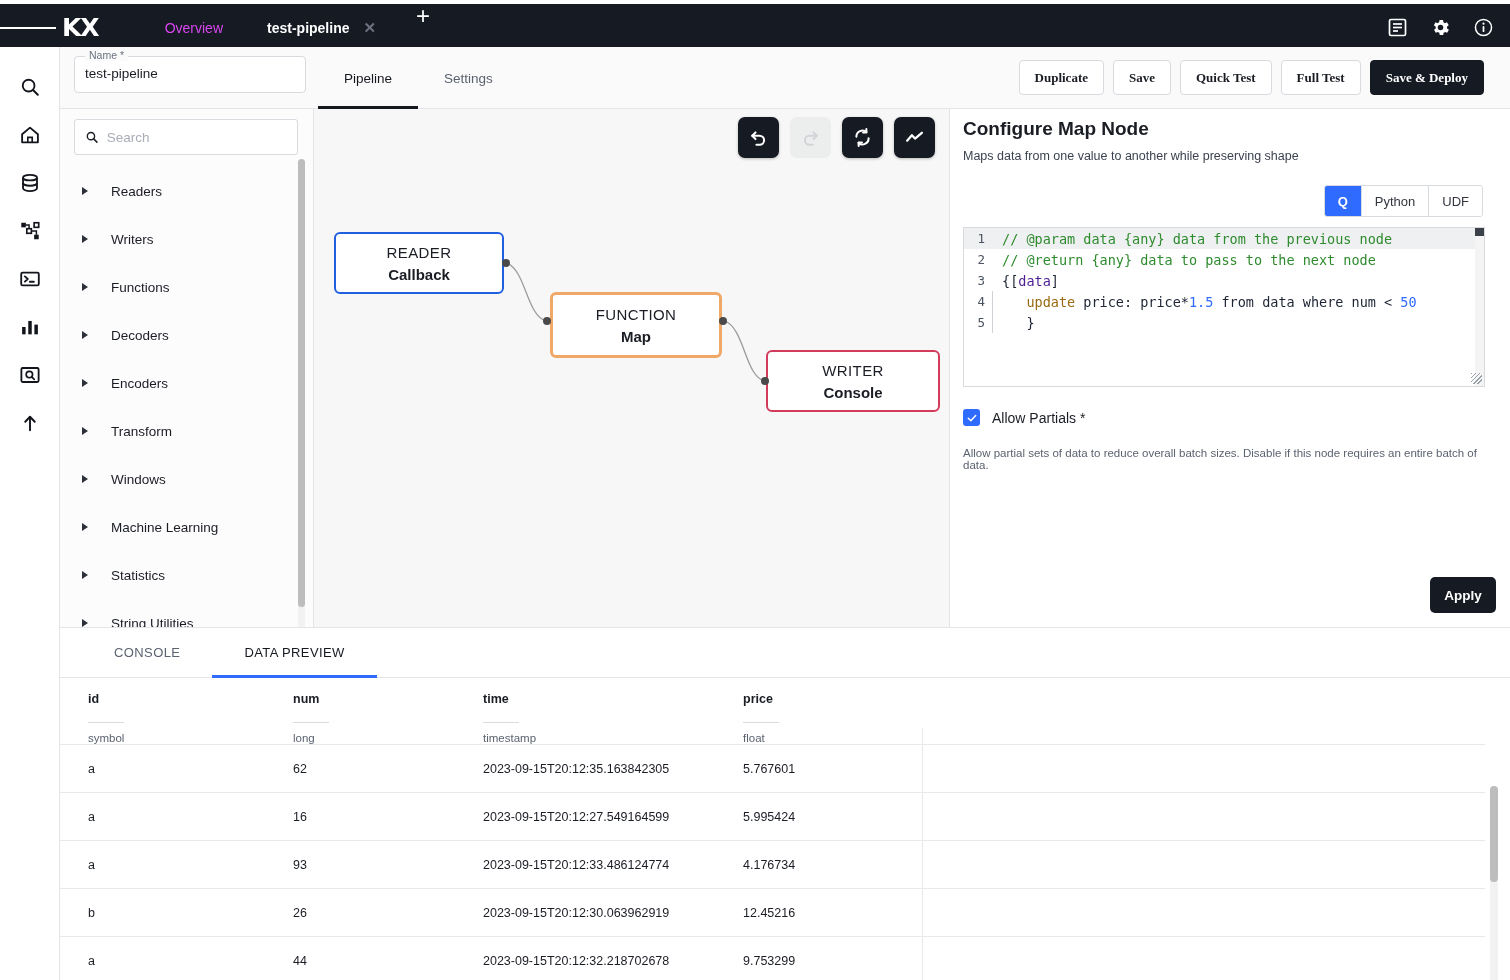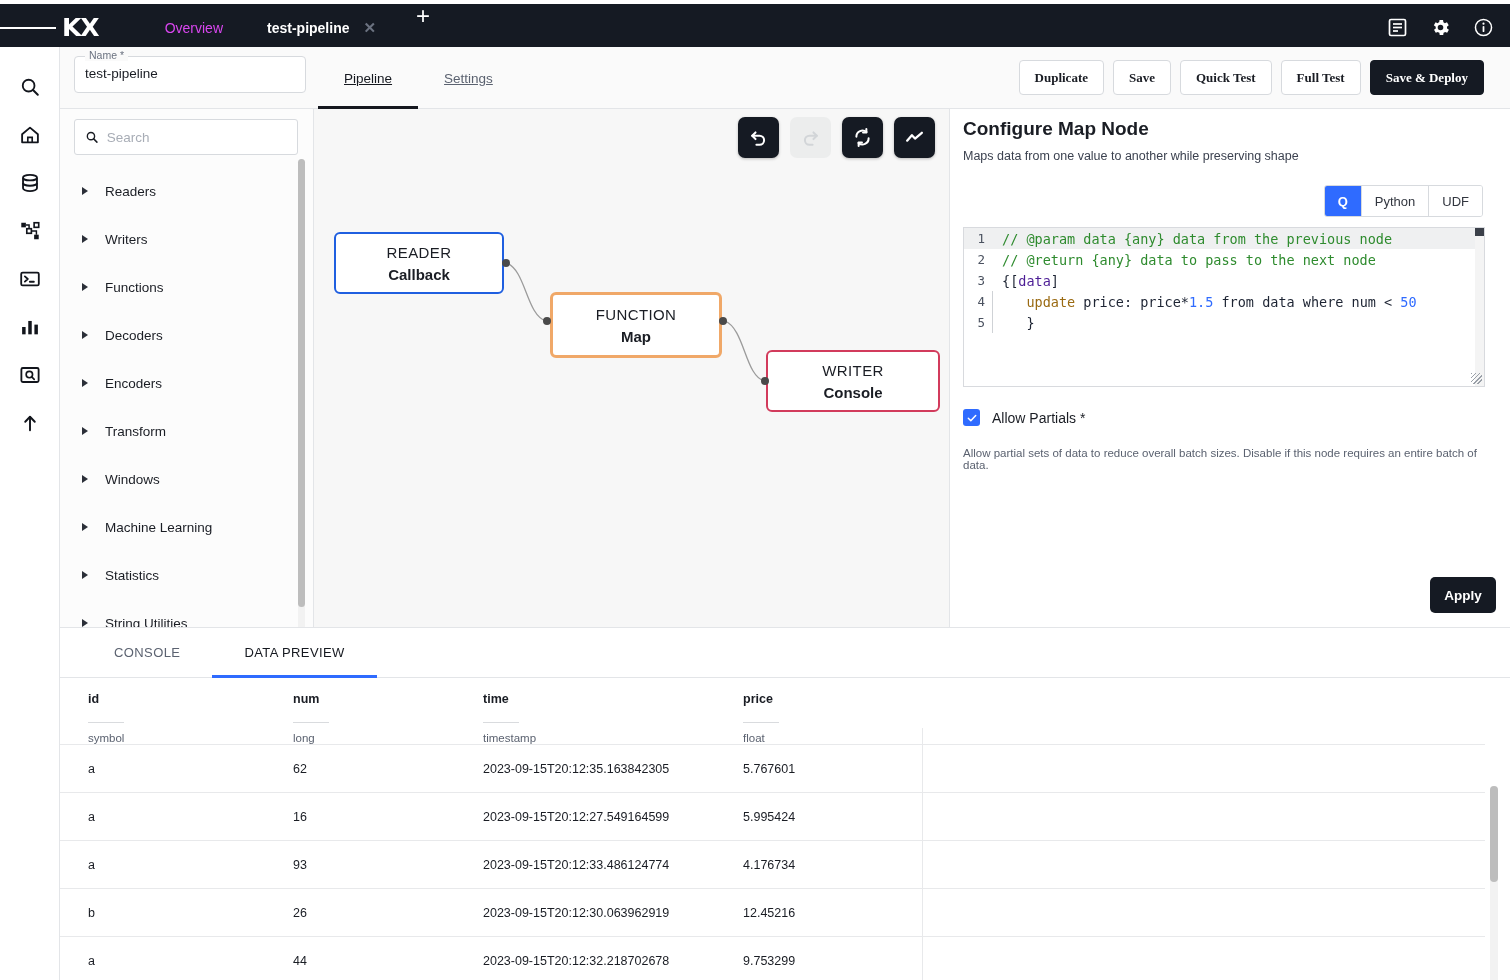--- a/index.html
+++ b/index.html
@@ -37,37 +37,37 @@
   .rail .ritem:nth-child(1){ margin-top:16px; }
   .rail .ritem + .ritem { margin-top:0px; }
 
   
   .hdr { position:absolute; left:60px; top:47px; width:1450px; height:62px; background:#fafafa; border-bottom:1px solid #e3e5e8; }
   .namefield { position:absolute; left:14px; top:9px; width:232px; height:37px; border:1px solid #d7dade; border-radius:4px; background:#fff; }
   .namefield .lbl { position:absolute; left:10px; top:-8px; background:#fafafa; padding:0 4px; font-size:10.5px; color:#6b7280; }
   .namefield input { border:none; outline:none; width: 212px; margin: 9px 10px; font-size:13.5px; color:#1a1d24;
                      font-family:"Liberation Sans", sans-serif; background:transparent; }
   .subtabs { position:absolute; left:258px; top:0; height:62px; display:flex; align-items:stretch; }
-  .subtab { display:flex; align-items:center; padding:12px 26px; height:62px; font-size:13.5px; color:#5b6270; cursor:pointer; position:relative;text-decoration:underline; }
+  .subtab { display:flex; align-items:center; padding:12px 26px; height:62px; font-size:13.5px; color:#5b6270; cursor:pointer; position:relative; }
   .subtab.active { color:#15181f; }
   .subtab.active::after { content:""; position:absolute; left:0; right:0; bottom:0; height:3px; background:#15181f; }
   .hbtns { position:absolute; right:26px; top:13px; display:flex; gap:9px; }
   .hbtn { height:35px; padding:0 15px; border:1px solid #d7dade; background:#fff; border-radius:4px;
           font-size:13px; font-weight:bold; color:#1a1d24; cursor:pointer; font-family:Liberation Serif, serif;
           display:flex; align-items:center; }
   .hbtn.primary { background:#151a23; color:#fff; border-color:#151a23; }
 
   
   .palette { position:absolute; left:60px; top:109px; width:254px; height:518px; background:#fcfcfc; border-right:1px solid #e3e5e8; }
   .searchbox { position:absolute; left:14px; top:10px; width:224px; height:36px; border:1px solid #d7dade; background:#fff; border-radius:3px;
                display:flex; align-items:center; padding:0 10px; gap:8px; }
   .searchbox input { border:none; outline:none; font-size:13.5px; color:#1a1d24; width:185px; font-family:"Liberation Sans", sans-serif; }
   .searchbox input::placeholder { color:#a8adb6; }
   .cats { position:absolute; left:0; top:58px; width:254px; height:460px; overflow:hidden; }
-  .cat { height:48px; display:flex; align-items:center; padding-left:22px; gap:17px; cursor:pointer; font-size:13.5px; color:#1a1d24; }
+  .cat { height:48px; display:flex; align-items:center; padding-left:22px; gap:23px; cursor:pointer; font-size:13.5px; color:#1a1d24; }
   .caret { width:0; height:0; border-left:6px solid #2b2f38; border-top:4.5px solid transparent; border-bottom:4.5px solid transparent; }
   .pscroll { position:absolute; right:8px; top:50px; width:7px; height:472px; background:#f2f2f2; border-radius:4px; }
   .pscroll .thumb { position:absolute; left:0; top:0; width:7px; height:448px; background:#bdbdbd; border-radius:4px; }
 
   
   .canvas { position:absolute; left:314px; top:109px; width:636px; height:518px; background:#f7f7f7; border-right:1px solid #e3e5e8; overflow:hidden; }
   .ctools { position:absolute; right:14px; top:8px; display:flex; gap:11px; }
   .ctbtn { width:41px; height:41px; border-radius:7px; background:#151a23; display:flex; align-items:center; justify-content:center; cursor:pointer;
            box-shadow:0 1px 3px rgba(0,0,0,.25); }
   .ctbtn.disabled { background:#eceded; box-shadow:none; cursor:default; }

